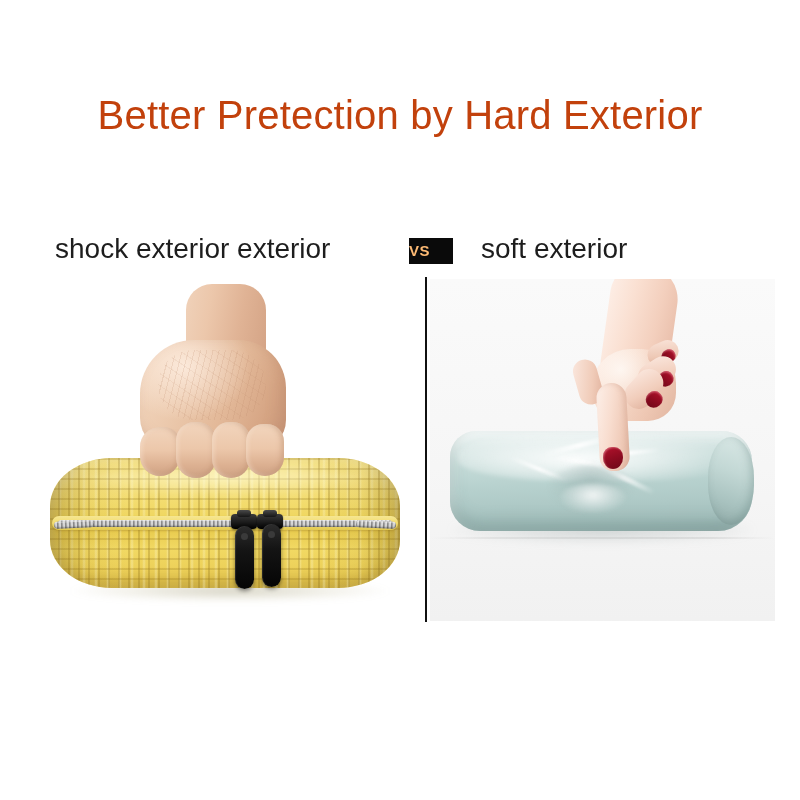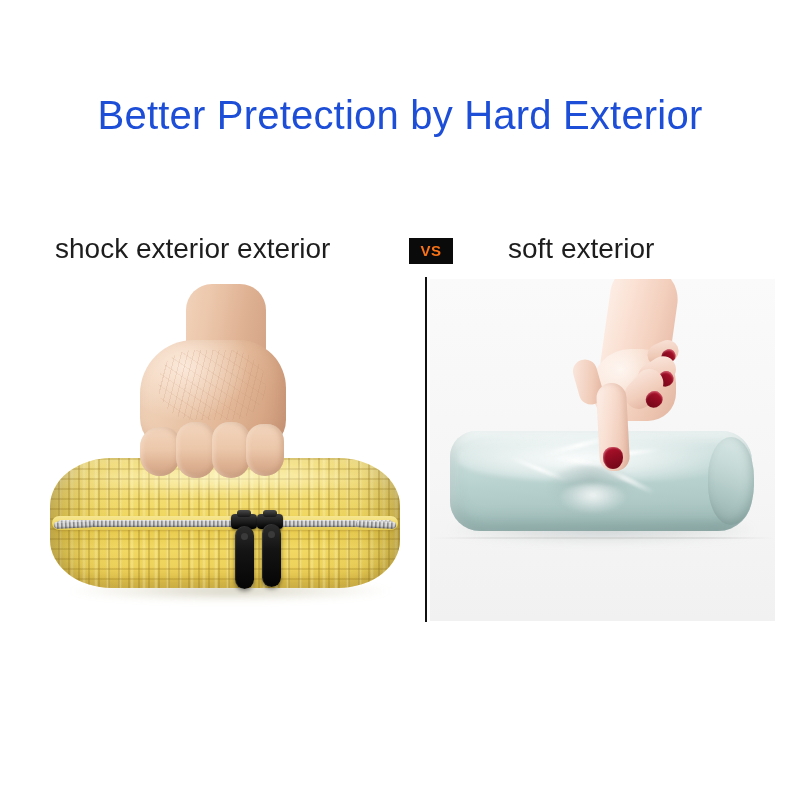--- a/index.html
+++ b/index.html
@@ -14,42 +14,42 @@
   .page{position:relative;width:800px;height:800px;background:#fff;overflow:hidden;}
 
   
   .headline{
     position:absolute;left:0;top:92px;width:800px;
     text-align:center;
     font-size:40px;
     line-height:46px;
     font-weight:400;
     letter-spacing:.2px;
-    color:#1d4ed8;
+    color:#c2410c;
     white-space:nowrap;
   }
 
   
   .labelrow{
     position:absolute;left:0;top:228px;width:800px;height:42px;
   }
   .lbl{
     position:absolute;top:0;
     font-size:28px;line-height:42px;
     color:#1d1d1d;font-weight:400;white-space:nowrap;
   }
   .lbl-left{left:55px;}
-  .lbl-right{left:508px;}
+  .lbl-right{left:481px;}
   .vs-badge{
     position:absolute;left:409px;top:238px;
     width:44px;height:26px;
     background:#0a0a0a;
-    color:#f97316;
+    color:#fdba74;
     font-size:15px;font-weight:bold;
-    line-height:26px;text-align:center;
+    line-height:26px;
     letter-spacing:.5px;
   }
 
   
   .divider{
     position:absolute;left:425px;top:277px;
     width:2px;height:345px;background:#111;
   }
 
   

